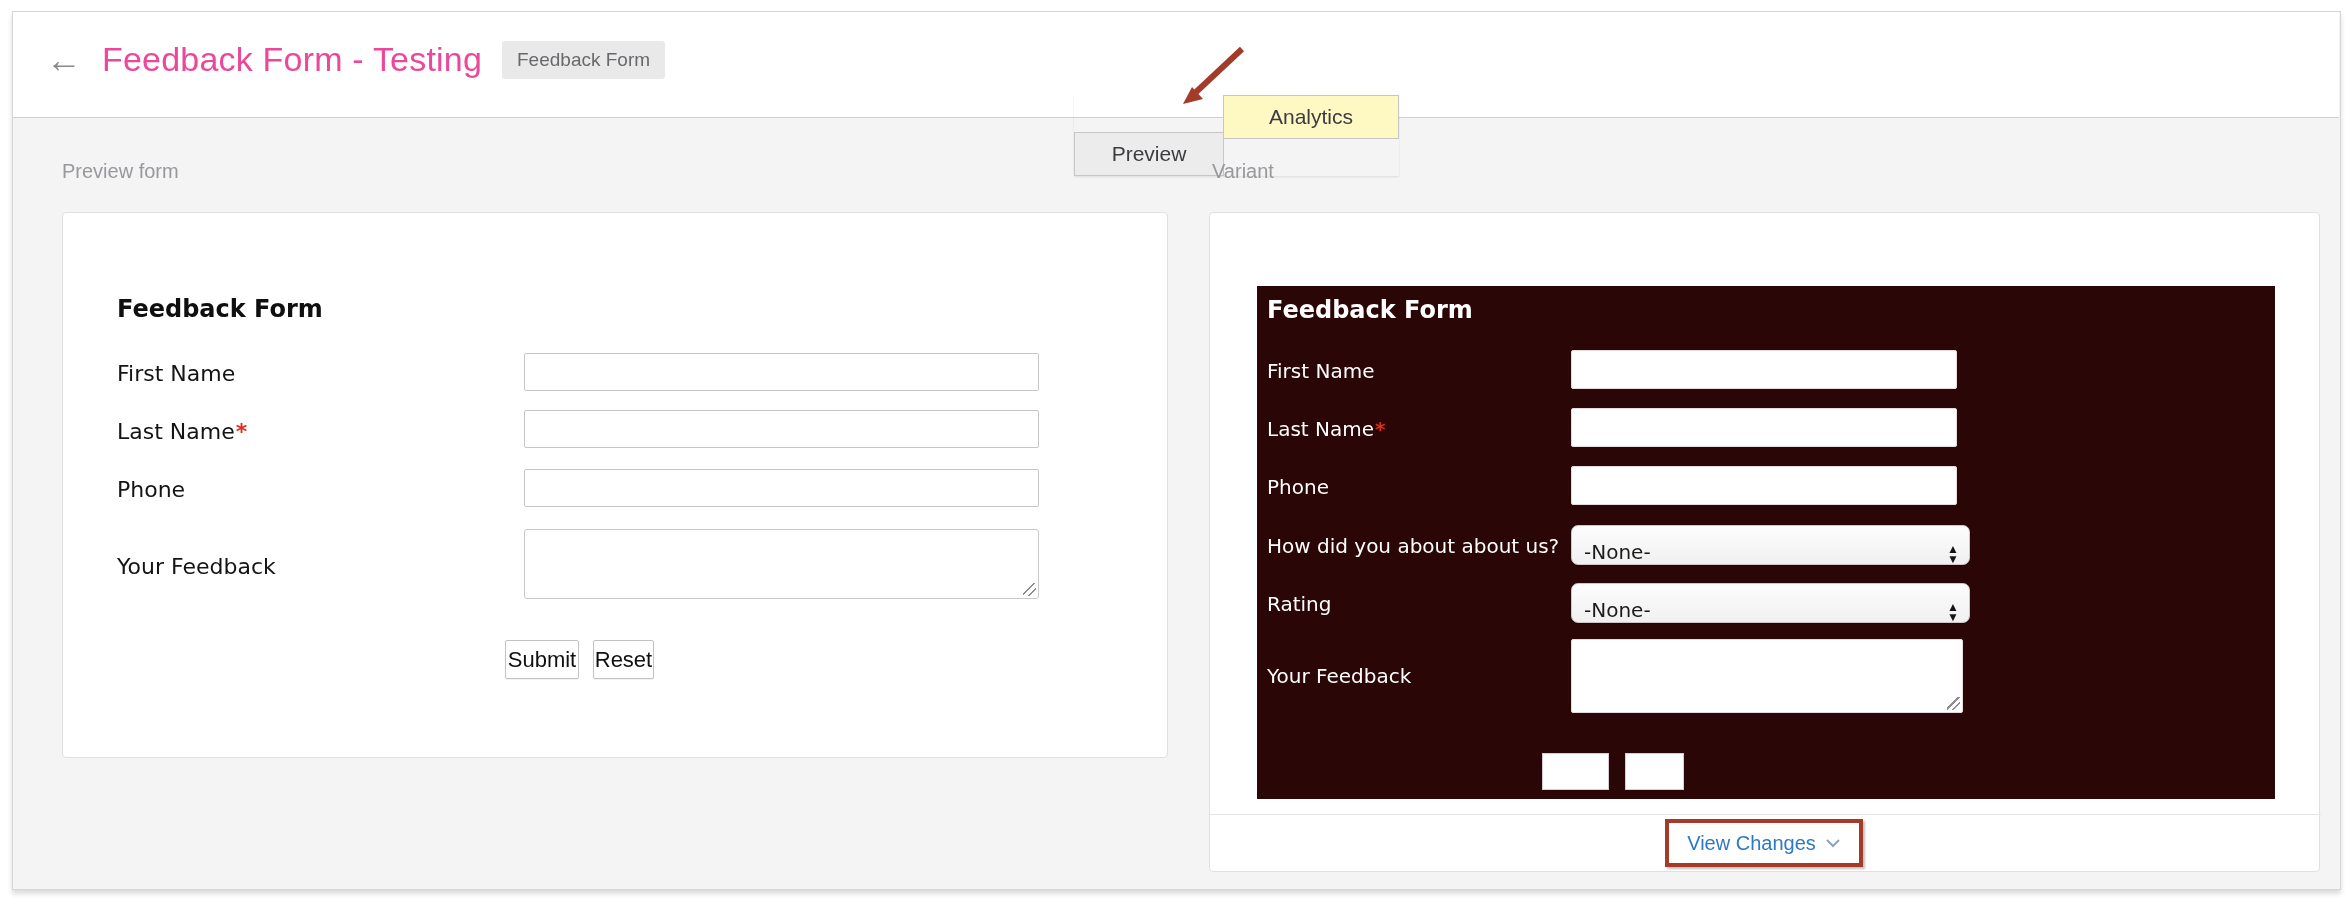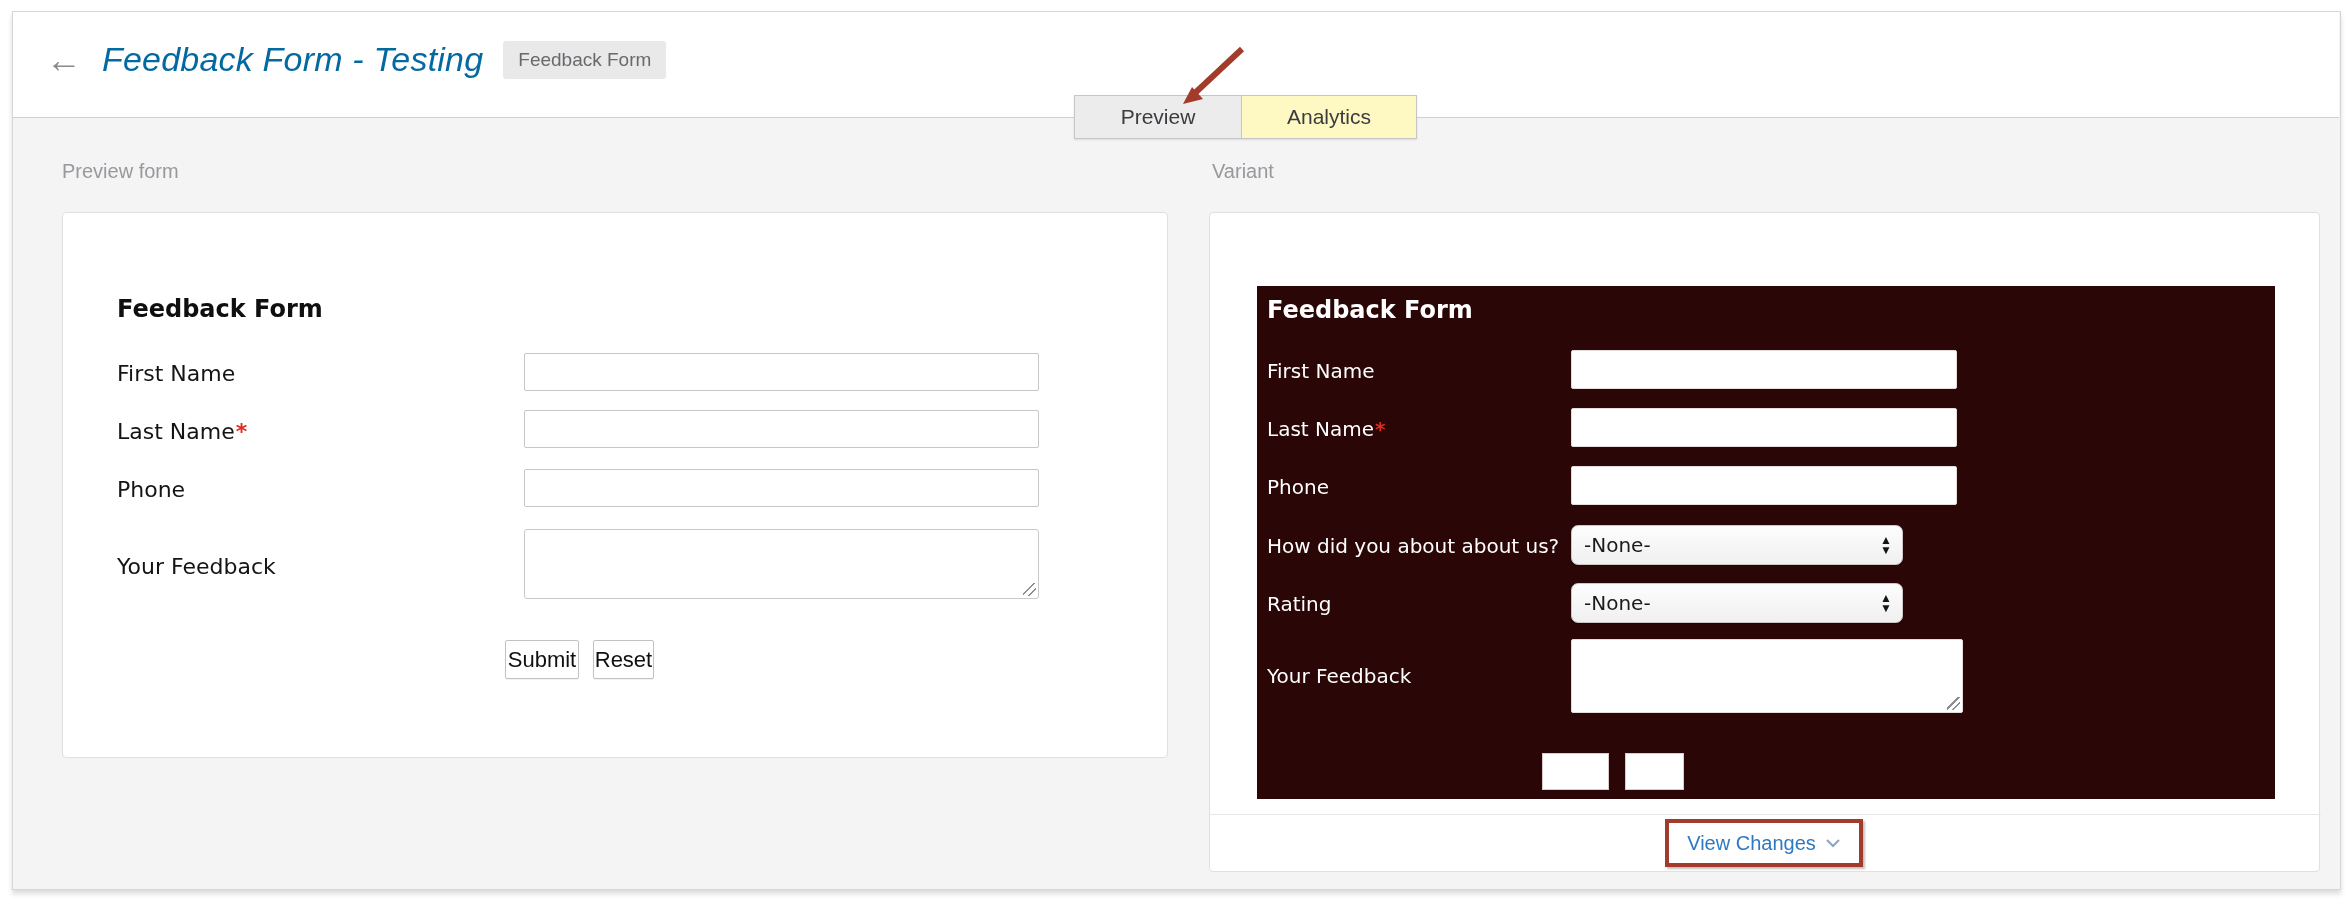--- a/index.html
+++ b/index.html
@@ -16,36 +16,36 @@
     position:absolute;left:13px;top:12px;width:2326px;height:105px;
     background:#ffffff;border-bottom:1px solid #cfcfcf;
   }
   .header-row{
     position:absolute;left:46px;top:40px;display:flex;align-items:center;gap:20px;
   }
   .back-arrow{
     font-size:36px;color:#8a8a8e;line-height:36px;cursor:pointer;user-select:none;
   }
   .page-title{
-    font-size:34px;color:#0369a1;font-weight:400;letter-spacing:0.2px;white-space:nowrap;font-style:italic;
+    font-size:34px;color:#ec4899;font-weight:400;letter-spacing:0.2px;white-space:nowrap;
   }
   .badge{
     background:#e9e9ea;color:#69696d;font-size:19px;padding:8px 15px;border-radius:3px;
     white-space:nowrap;
   }
   
   .tabs{
     position:absolute;left:1074px;top:95px;display:flex;
     box-shadow:0 1px 2px rgba(0,0,0,0.10);
   }
   .tab{
     height:44px;display:flex;align-items:center;justify-content:center;
     font-size:21px;color:#3c3c40;border:1px solid #c6c6c8;cursor:pointer;box-sizing:border-box;
   }
-  .tab.preview{width:168px;background:#ececec;}
+  .tab.preview{width:150px;background:#ececec;margin-top:37px;}
   .tab.analytics{width:176px;background:#fef9c3;margin-left:-1px;}
   
   .anno-arrow{position:absolute;left:1168px;top:44px;pointer-events:none;}
   
   .section-label{
     position:absolute;font-size:20px;color:#98989d;
   }
   .card{
     position:absolute;background:#ffffff;border:1px solid #e0e0e2;border-radius:4px;
     box-sizing:border-box;
@@ -93,23 +93,23 @@
   .v-label{
     position:absolute;left:10px;font-size:20px;color:#ffffff;white-space:nowrap;
     font-family:"DejaVu Sans",sans-serif;
   }
   .v-input{
     position:absolute;left:314px;width:386px;height:39px;box-sizing:border-box;
     border:1px solid #e6dcdc;border-radius:2px;background:#ffffff;
     font-size:20px;padding:0 8px;font-family:"DejaVu Sans",sans-serif;
   }
   .v-select{
-    position:absolute;left:314px;width:332px;height:40px;box-sizing:border-box;
+    position:absolute;left:314px;width:399px;height:40px;box-sizing:border-box;
     background:linear-gradient(#fdfdfd,#f0f0f0);border:1px solid #cfc6c6;border-radius:7px;
-    display:flex;align-items:center;cursor:pointer;
+    display:flex;align-items:flex-end;cursor:pointer;
     box-shadow:0 1px 1px rgba(0,0,0,0.25);
   }
   .v-select .sel-value{
     flex:1;font-size:20px;color:#1b1b1b;padding-left:12px;
     font-family:"DejaVu Sans",sans-serif;
   }
   .updown{
     display:flex;flex-direction:column;align-items:center;margin-right:10px;
     color:#141414;font-size:12px;line-height:10px;user-select:none;
   }

